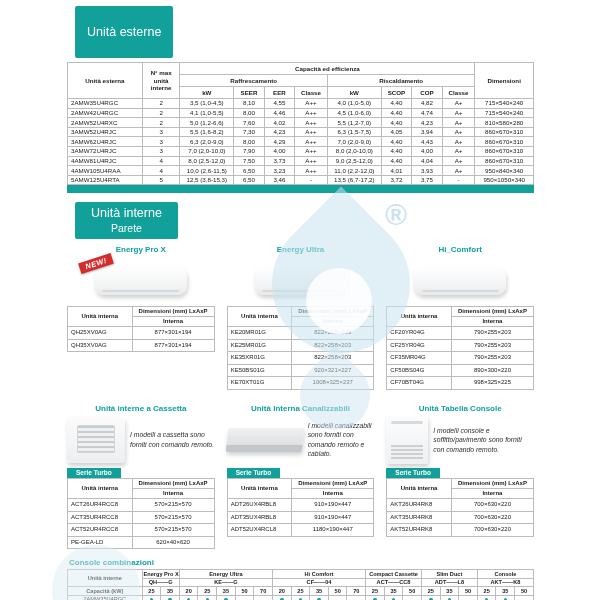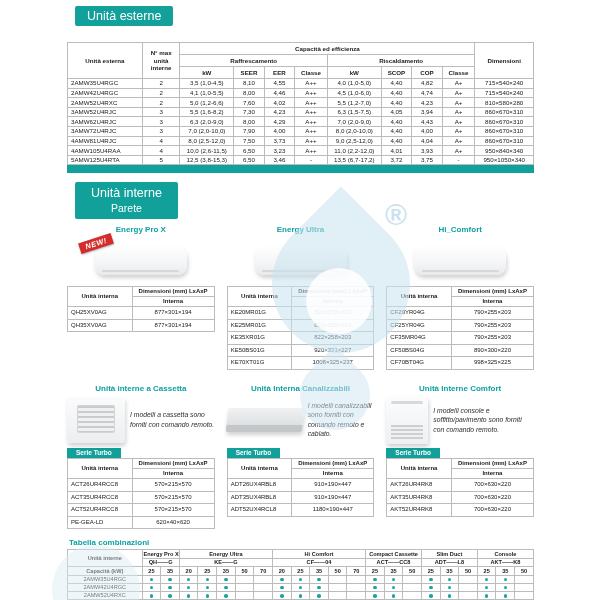--- a/index.html
+++ b/index.html
@@ -1,21 +1,21 @@
 <!DOCTYPE html>
 <html><head>
 <meta charset="utf-8">
 <style>
   html,body{margin:0;padding:0;background:#ffffff;}
   .page{position:relative;width:600px;height:600px;background:#ffffff;overflow:hidden;
         font-family:"Liberation Sans",sans-serif;color:#1a1a1a;}
   .content{position:absolute;left:67px;top:0;width:467px;}
 
-  .box-title{background:#12a19a;color:#fff;font-size:12.5px;padding:3px 12px;
-             border-radius:2px;width:fit-content;margin:6px 0 16px 8px;font-weight:400;}
+  .box-title{background:#12a19a;color:#fff;font-size:12.5px;padding:19px 12px;
+             border-radius:2px;width:fit-content;margin:6px 0 4px 8px;font-weight:400;}
   .indoor-box{margin:9px 0 2px 8px;text-align:center;padding:4px 16px;line-height:1.25;}
   .indoor-box .subtitle{font-size:10.5px;}
 
   table.spec{border-collapse:collapse;width:100%;}
   .spec th,.spec td{border:1px solid #bcbcbc;text-align:center;padding:0px 2px;line-height:1.25;}
   .spec th{font-weight:bold;}
 
   .outdoor{font-size:6.2px;}
   .outdoor thead th{height:11px;}
   .outdoor tbody td{height:8.6px;}
@@ -432,21 +432,21 @@
               </tr>
               <tr>
                 <td class="model">ADT52UX4RCL8</td>
                 <td>1180×190×447</td>
               </tr>
             </tbody>
         </table>
       </div>
 
       <div class="other-col">
-        <div class="prod-title">Unità Interne Comfort</div>
+        <div class="prod-title">Unità Tabella Console</div>
         <div class="other-body">
           <div class="console-img"></div>
           <div class="desc">I modelli console e soffitto/pavimento sono forniti con comando remoto.</div>
         </div>
         <div class="serie-tab">Serie Turbo</div>
         <table class="spec mini">
           <thead>
             <tr>
               <th rowspan="2" class="mini-unit">Unità interna</th>
               <th>Dimensioni (mm) LxAxP</th>
@@ -467,21 +467,21 @@
               <tr>
                 <td class="model">AKT52UR4RK8</td>
                 <td>700×630×220</td>
               </tr>
             </tbody>
         </table>
       </div>
 
     </div>
 
-    <div class="comb-title">Tabella combinazioni</div>
+    <div class="comb-title">Console combinazioni</div>
     <table class="spec comb">
       <colgroup id="comb-cols">
           <col style="width: 16%;">
           <col style="width: 4%;">
           <col style="width: 4%;">
           <col style="width: 4%;">
           <col style="width: 4%;">
           <col style="width: 4%;">
           <col style="width: 4%;">
           <col style="width: 4%;">

